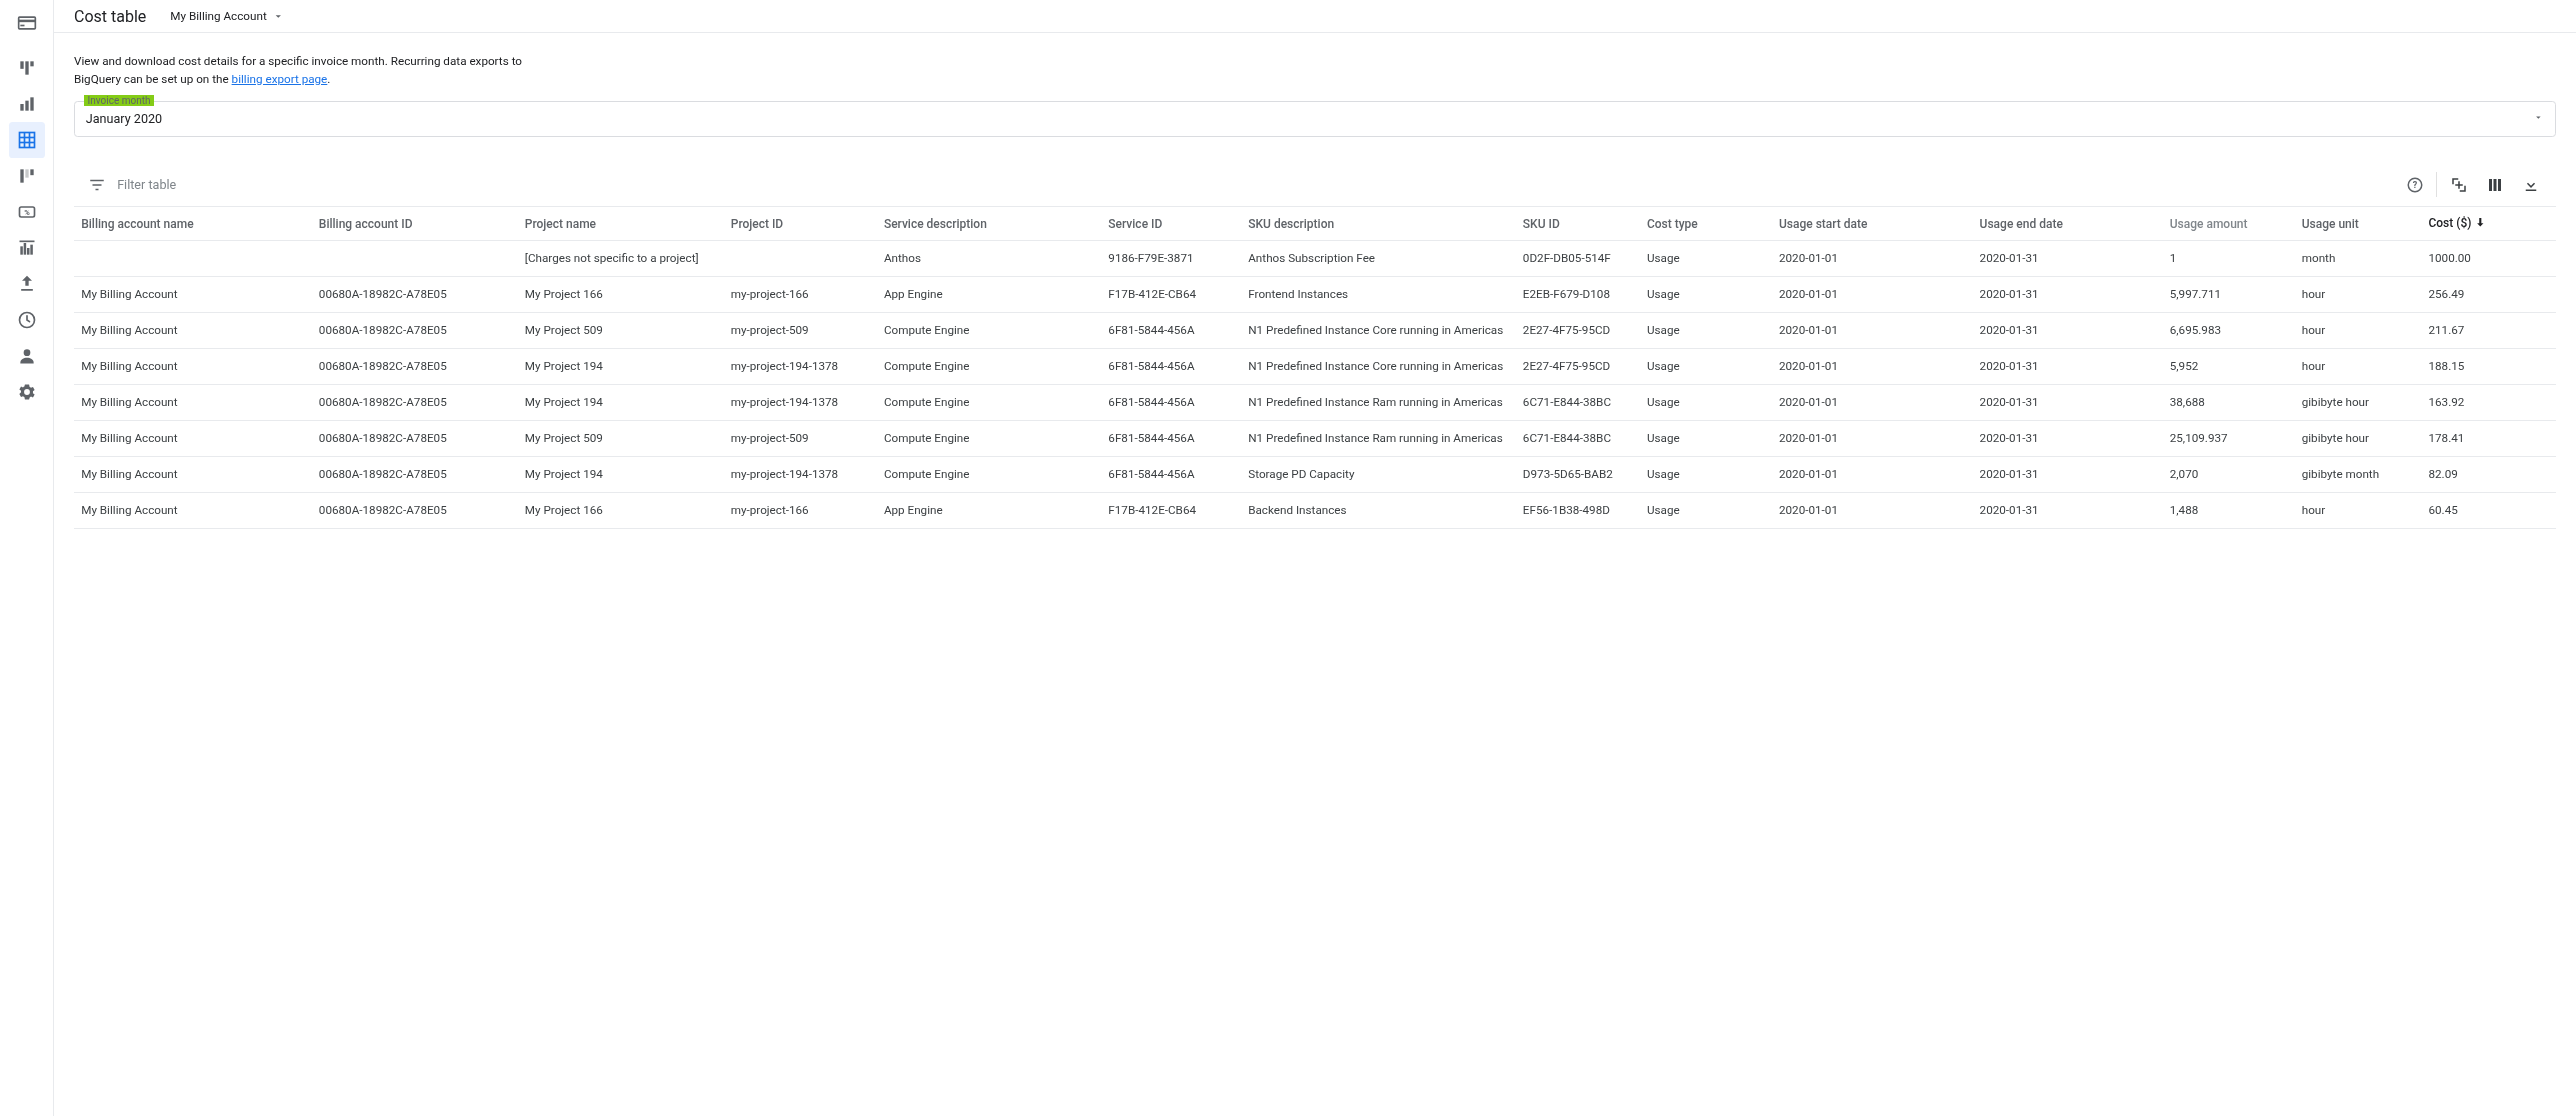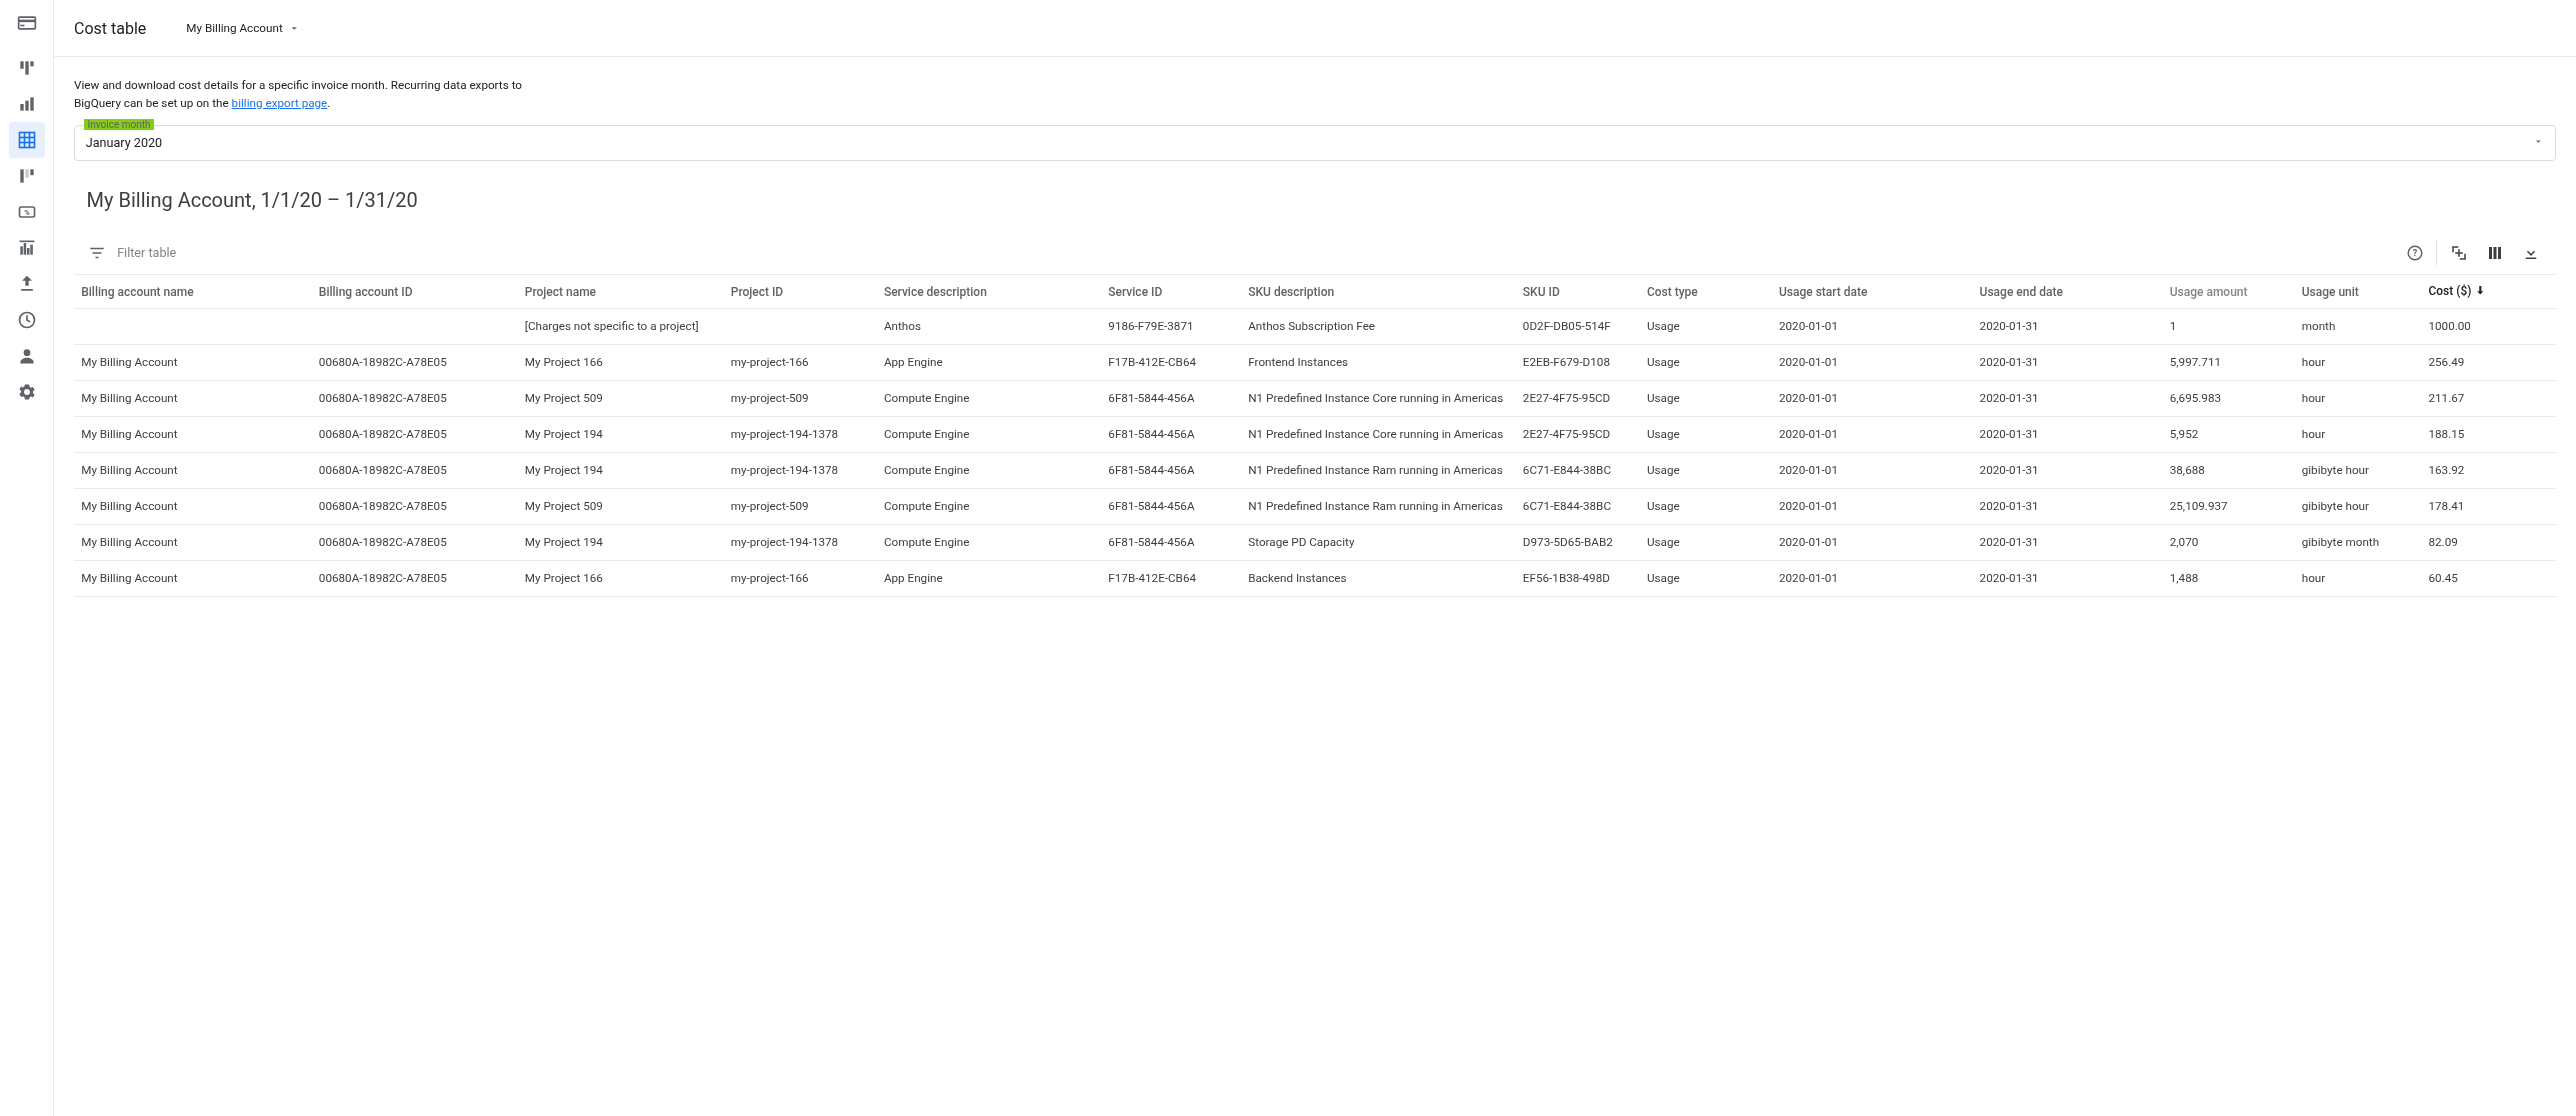--- a/index.html
+++ b/index.html
@@ -8,21 +8,21 @@
 
   
   .sidebar { width: 54px; min-width: 54px; background: #fff; border-right: 0.9px solid #e8eaed; padding-top: 5.4px; display: flex; flex-direction: column; align-items: center; }
   .sidebar .icon-slot { width: 36px; height: 36px; display: flex; align-items: center; justify-content: center; margin: 0; color: #5f6368; border-radius: 3.6px; }
   .sidebar .icon-slot.selected { background: #e8f0fe; color: #1a73e8; }
   .sidebar .product-icon { margin-bottom: 9px; }
   .sidebar svg { width: 20px; height: 20px; }
 
   
   .main { flex: 1; display: flex; flex-direction: column; }
-  .topbar { height: 57px; border-bottom: 0.9px solid #e8eaed; display: flex; align-items: center; padding-left: 20px; gap: 40px; }
+  .topbar { height: 33px; border-bottom: 0.9px solid #e8eaed; display: flex; align-items: center; padding-left: 20px; gap: 24px; }
   .topbar .title { font-size: 16px; font-weight: 400; color: #202124; }
   .topbar .account-picker { font-size: 11.7px; color: #202124; display: flex; align-items: center; gap: 5.4px; cursor: pointer; }
   .topbar .account-picker svg { width: 12.6px; height: 12.6px; fill: #5f6368; }
 
   .content { padding: 20px 20px 0 20px; }
   .intro { font-size: 11.7px; color: #202124; max-width: 467px; line-height: 1.5; margin-bottom: 12.6px; }
   .intro a { color: #1a73e8; text-decoration: underline; cursor: pointer; }
 
   .invoice-picker { position: relative; border: 0.9px solid #dadce0; border-radius: 3.6px; height: 36px; display: flex; align-items: center; padding: 0 10.8px; margin-bottom: 27px; }
   .invoice-picker .float-label { position: absolute; top: -7.2px; left: 9px; background: #84cc16; padding: 0 3.6px; font-size: 10px; color: #5f6368; }
@@ -144,21 +144,20 @@
     <div class="invoice-picker">
       <span class="float-label">Invoice month</span>
       <span class="value">January 2020</span>
       <span class="chevron">
         <svg width="10.8" height="10.8" viewBox="0 0 24 24" fill="currentColor">
             <path d="M7 10l5 5 5-5z"></path>
           </svg>
       </span>
     </div>
 
-    <h2 class="subheading">My Billing Account, 1/1/20 – 1/31/20</h2>
 
     <div class="filter-row">
       <span class="filter-icon">
         <svg width="18" height="18" viewBox="0 0 24 24" fill="currentColor">
             <path d="M3 5h18v2H3zm3 6h12v2H6zm4 6h4v2h-4z"></path>
           </svg>
       </span>
       <span class="filter-placeholder">Filter table</span>
       <span class="spacer"></span>
       <span class="tool">

